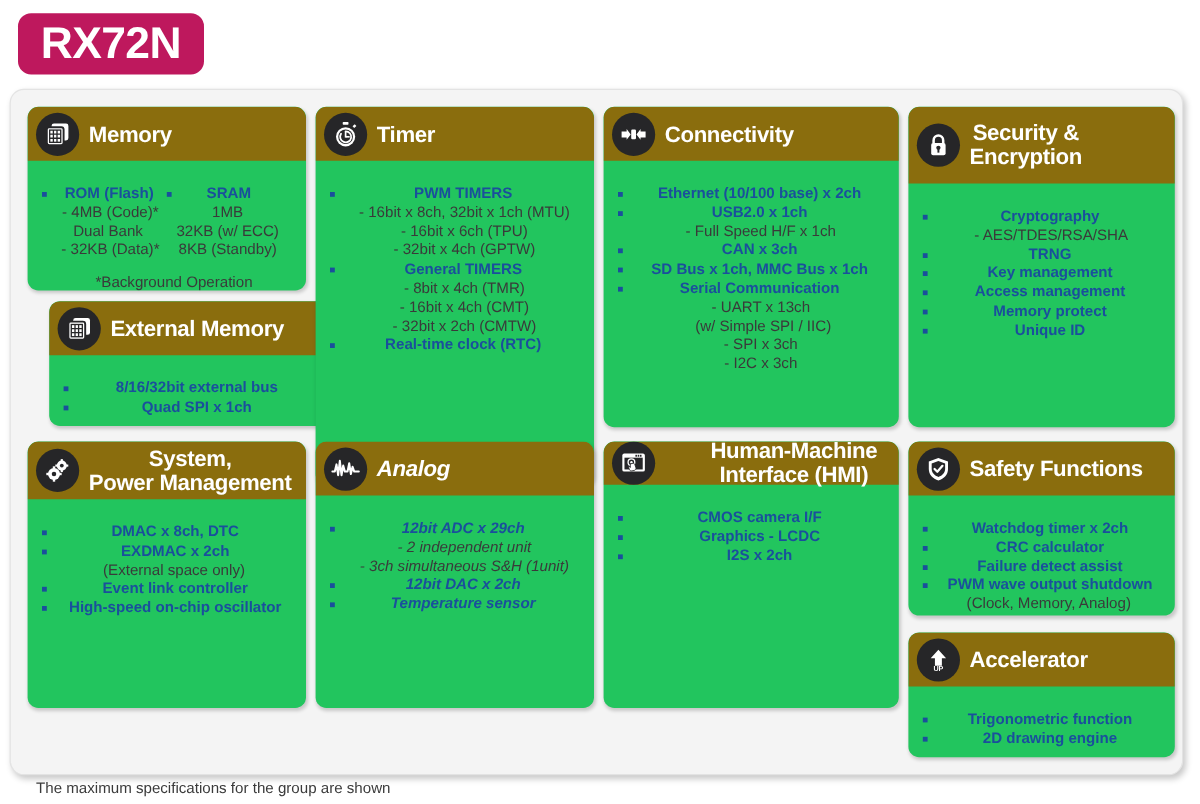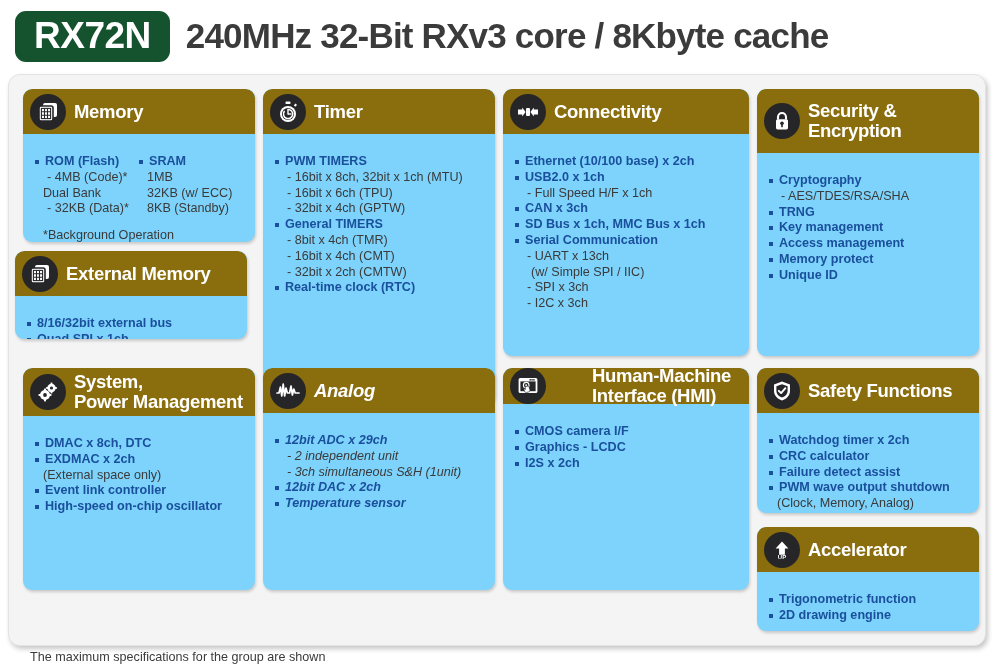--- a/index.html
+++ b/index.html
@@ -13,21 +13,21 @@
   
   .header {
     position: absolute;
     left: 0; top: 0;
     width: 1000px; height: 72px;
     display: flex;
     align-items: center;
   }
   .chip-badge {
     margin-left: 15px;
-    background: #14532d;
+    background: #be185d;
     border-radius: 11px;
     color: #ffffff;
     font-size: 37px;
     font-weight: bold;
     letter-spacing: -0.5px;
     padding: 6px 19px 8px 19px;
     line-height: 1;
   }
   .header-title {
     margin-left: 16px;
@@ -45,24 +45,25 @@
     width: 978px; height: 572px;
     background: #f4f4f4;
     border: 1px solid #e3e3e3;
     border-radius: 12px;
     box-shadow: 2px 3px 5px rgba(0,0,0,0.22);
   }
 
   
   .card {
     position: absolute;
-    background: #7dd3fc;
+    background: #22c55e;
     border-radius: 9px;
     box-shadow: 1px 2px 3px rgba(0,0,0,0.18);
     overflow: hidden;
+    text-align: center;
   }
   .card-head {
     background: #8a6d0d;
     border-radius: 9px 9px 0 0;
     display: flex;
     align-items: center;
     padding: 0 6px 0 7px;
     position: relative;
   }
   .card-head.h1 { height: 45px; }
@@ -133,21 +134,20 @@
     font-size: 12.6px;
     color: #3a3a3a;
     white-space: nowrap;
   }
 </style>
 </head>
 <body>
 
 <div class="header">
   <div class="chip-badge">RX72N</div>
-  <div class="header-title">240MHz 32-Bit RXv3 core / 8Kbyte cache</div>
 </div>
 
 <div class="panel">
 
   <div class="card" style="left:14px; top:14px; width:232px; height:153px;">
     <div class="card-head h1">
       <div class="card-icon">
         <svg width="24" height="24" viewBox="0 0 24 24">
           <rect x="7" y="3" width="14" height="14" rx="2" fill="#fff"></rect>
           <rect x="3" y="6" width="14" height="15" rx="2" fill="#fff" stroke="#262628" stroke-width="1.6"></rect>
@@ -173,21 +173,21 @@
           <div class="sub2">1MB</div>
           <div class="sub2">32KB (w/ ECC)</div>
           <div class="sub2">8KB (Standby)</div>
         </div>
       </div>
       <div class="spacer"></div>
       <div class="sub2">*Background Operation</div>
     </div>
   </div>
 
-  <div class="card" style="left:6px; top:176px; width:232px; height:88px;">
+  <div class="card" style="left:32px; top:176px; width:232px; height:104px;">
     <div class="card-head h1">
       <div class="card-icon">
         <svg width="24" height="24" viewBox="0 0 24 24">
           <rect x="7" y="3" width="14" height="14" rx="2" fill="#fff"></rect>
           <rect x="3" y="6" width="14" height="15" rx="2" fill="#fff" stroke="#262628" stroke-width="1.6"></rect>
           <rect x="5.4" y="8.4" width="9.2" height="10.2" fill="none" stroke="#262628" stroke-width="1.1"></rect>
           <line x1="8.5" y1="8.4" x2="8.5" y2="18.6" stroke="#262628" stroke-width="1.1"></line>
           <line x1="11.5" y1="8.4" x2="11.5" y2="18.6" stroke="#262628" stroke-width="1.1"></line>
           <line x1="5.4" y1="11.8" x2="14.6" y2="11.8" stroke="#262628" stroke-width="1.1"></line>
           <line x1="5.4" y1="15.2" x2="14.6" y2="15.2" stroke="#262628" stroke-width="1.1"></line>

